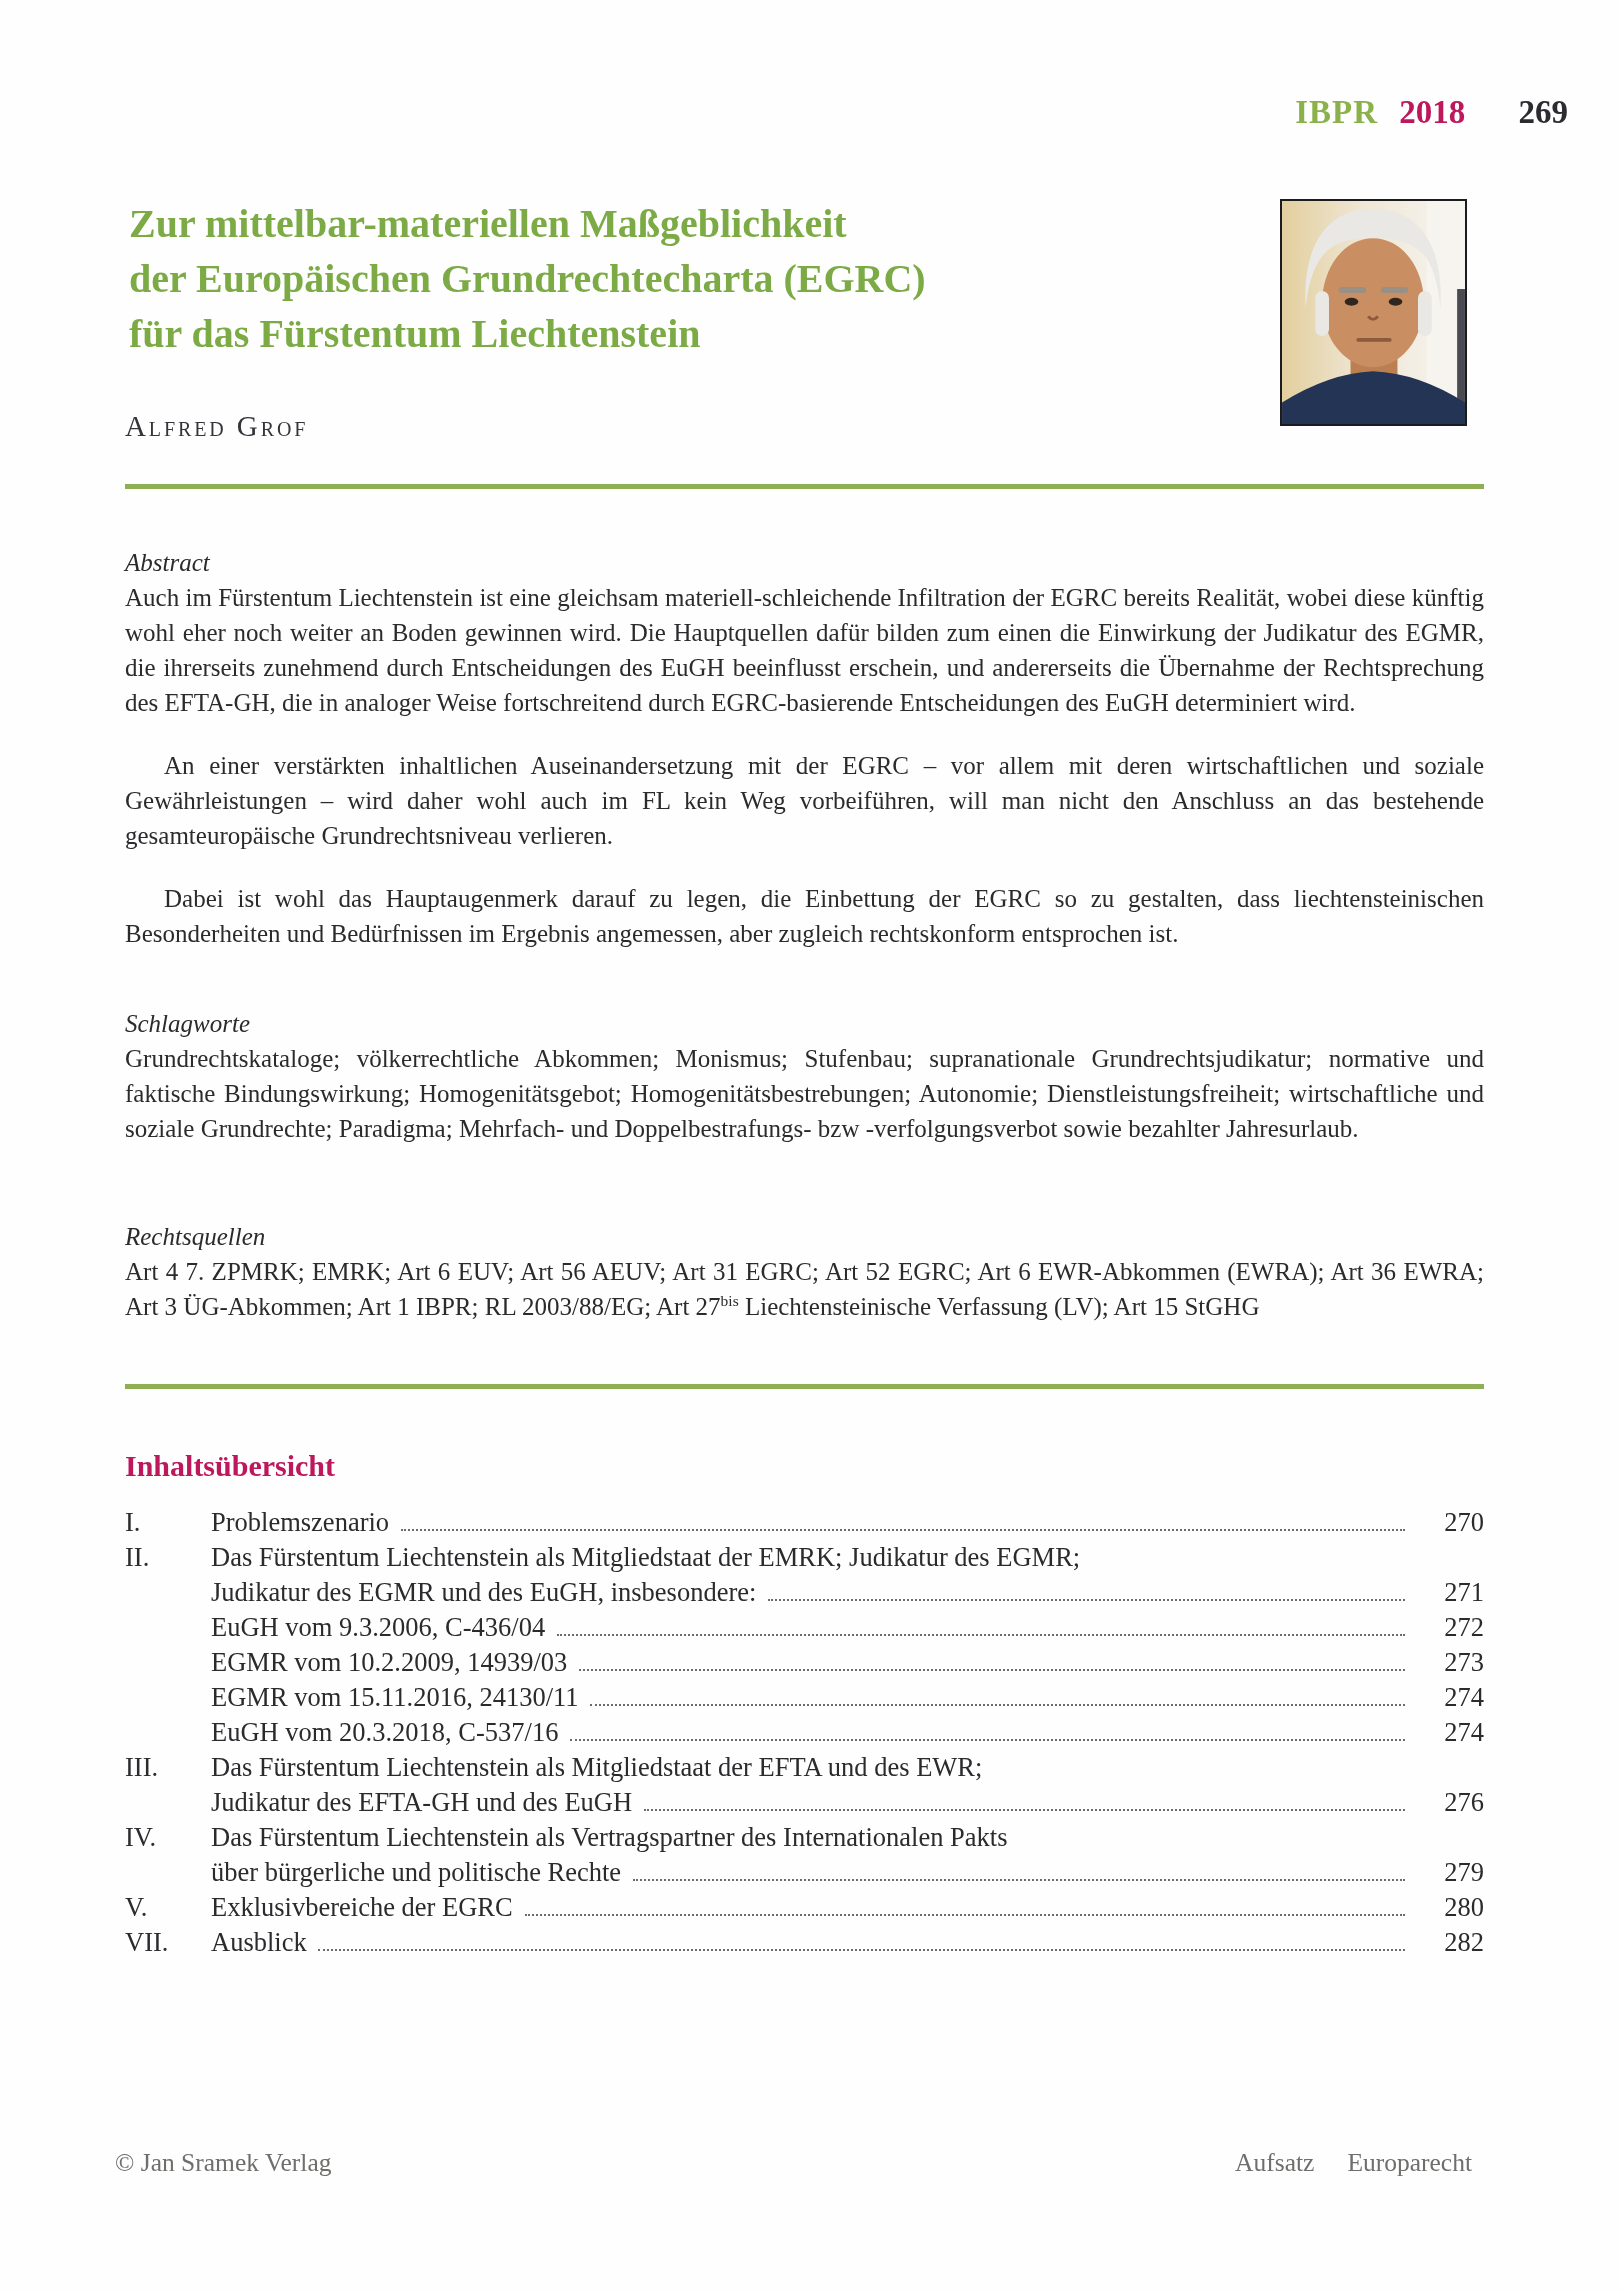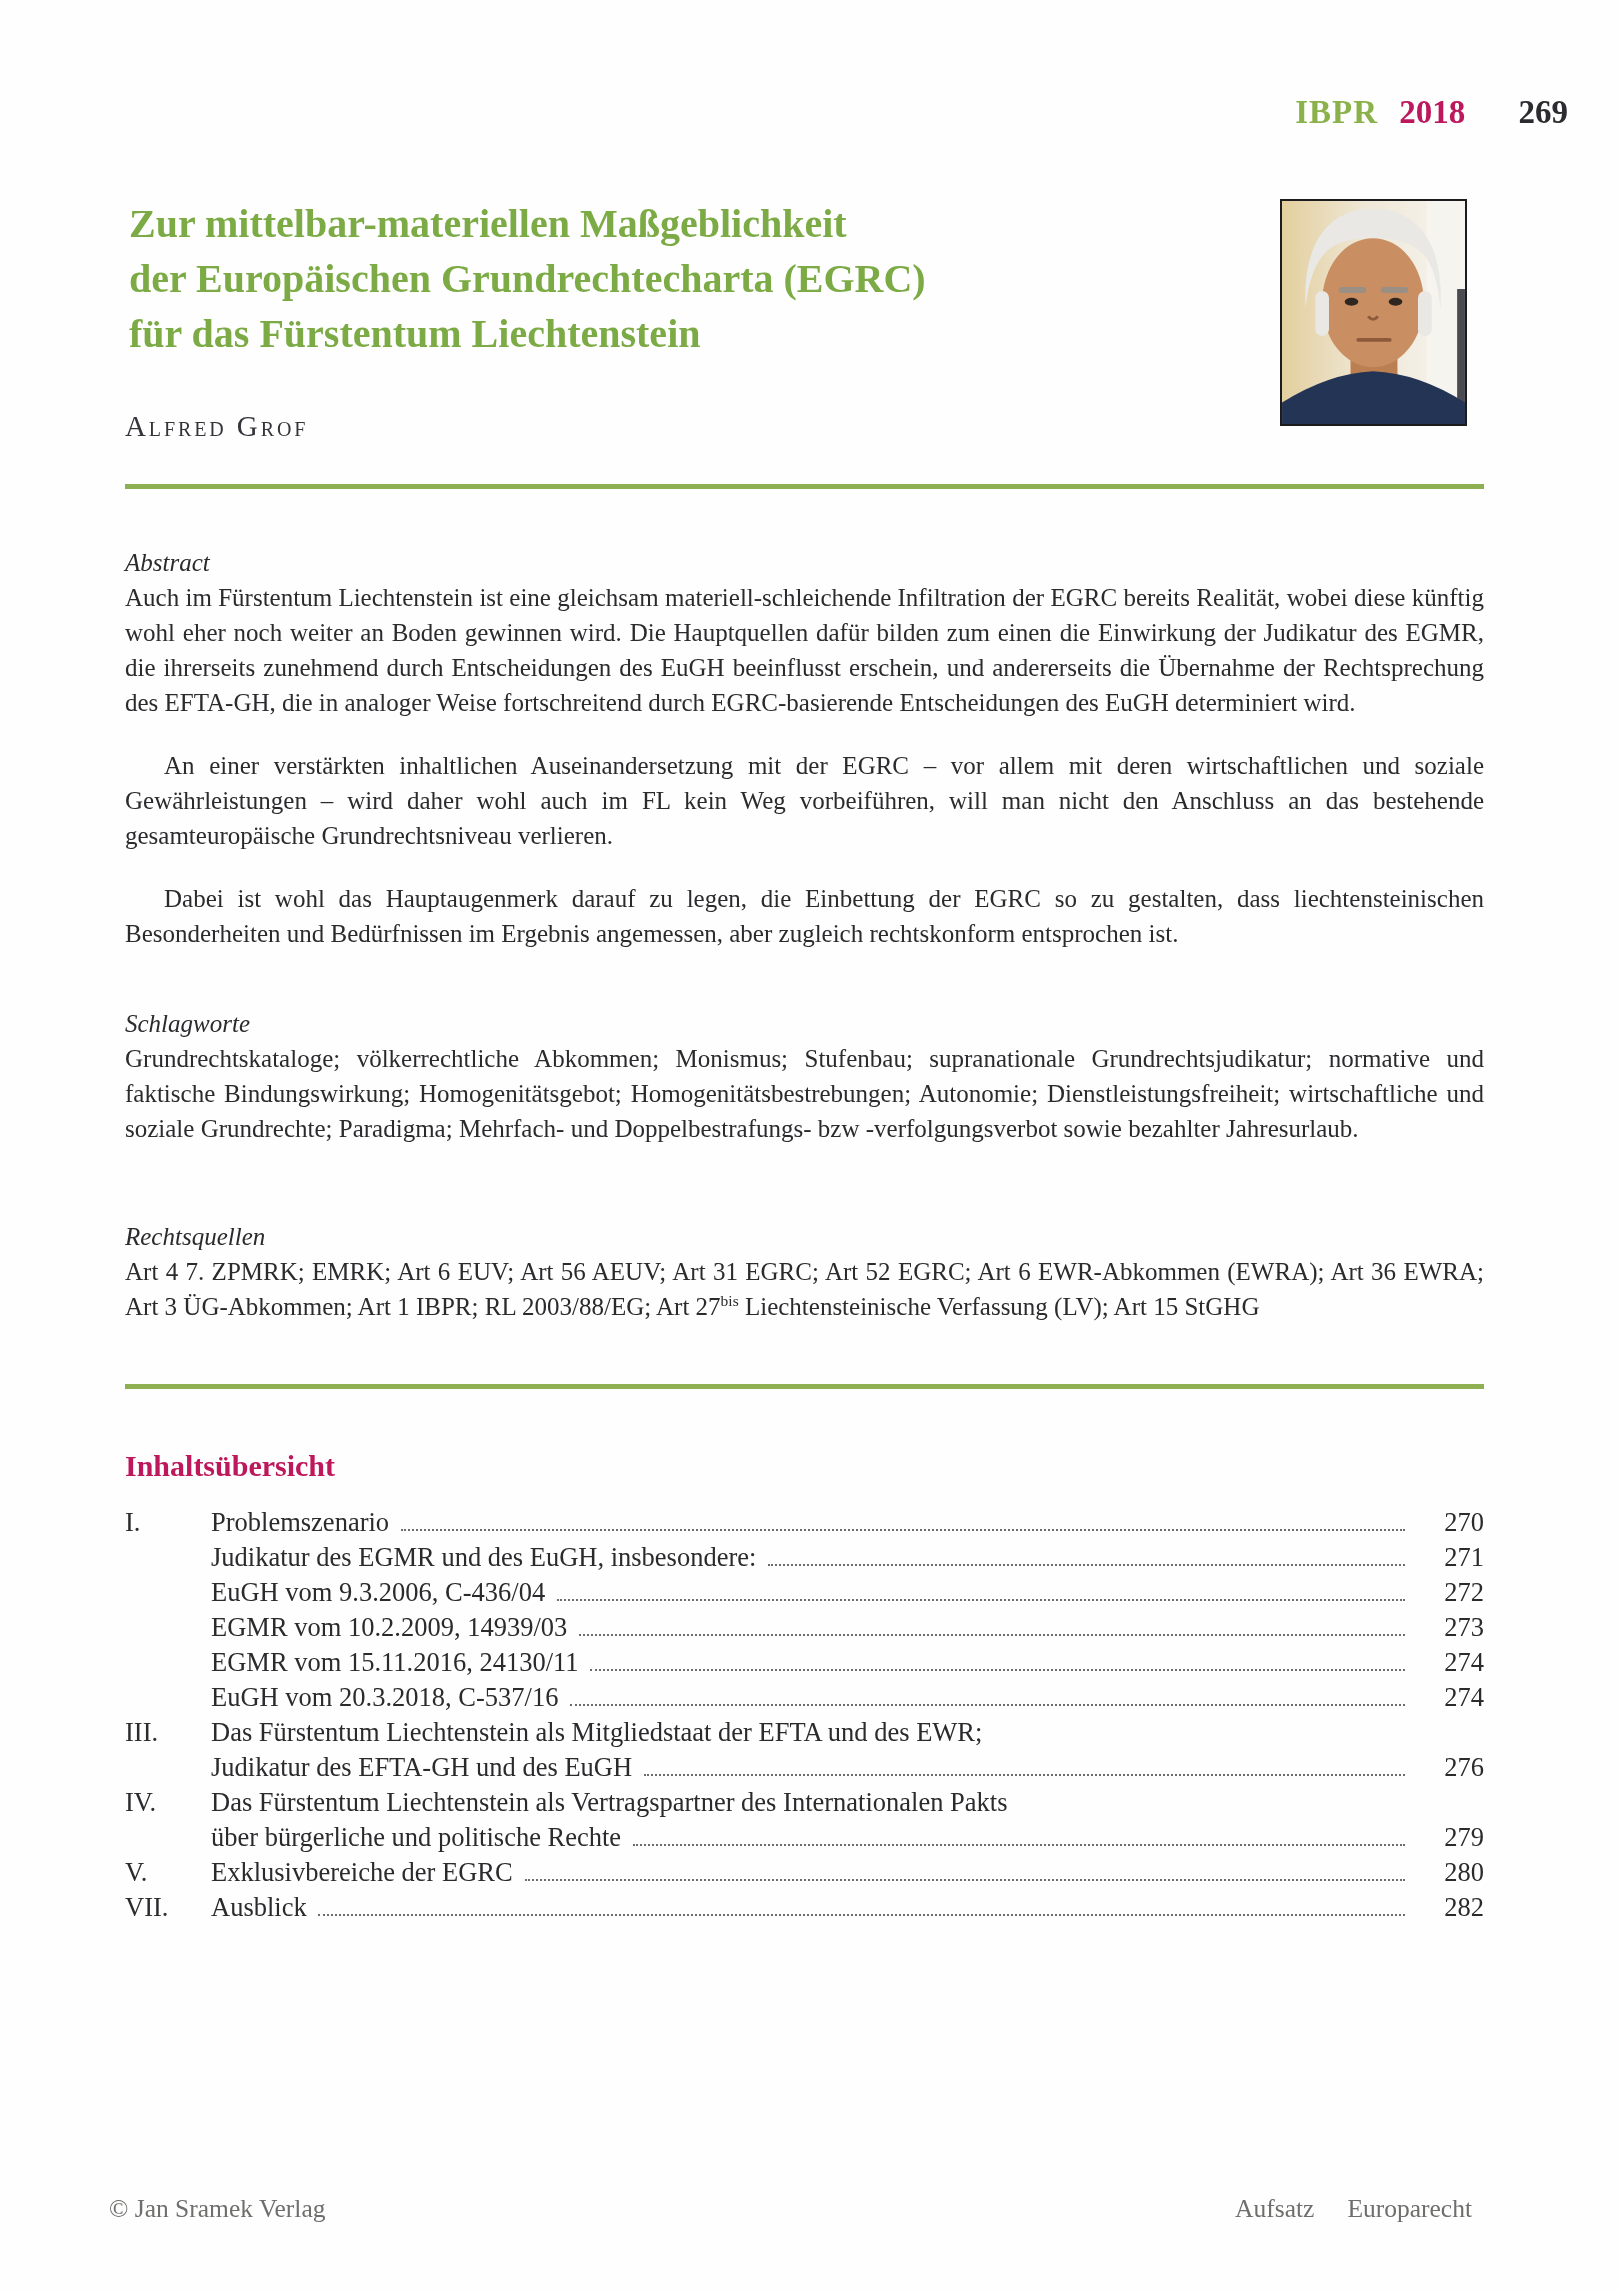--- a/index.html
+++ b/index.html
@@ -36,22 +36,22 @@
   
   .toc-head{top:1449px;left:125px;font-size:30px;font-weight:bold;color:#be185d;}
   .toc{top:1507px;left:125px;width:1359px;font-size:26.5px;}
   .toc-row{display:flex;align-items:baseline;height:35px;}
   .toc-num{flex:0 0 86px;}
   .toc-text{white-space:nowrap;}
   .leader{flex:1 1 auto;border-bottom:2px dotted #6b6b6b;margin:0 9.8px 6.9px 11.8px;min-width:0;}
   .toc-page{flex:0 0 69px;text-align:right;}
   .toc-row.no-page .leader,.toc-row.no-page .toc-page{visibility:hidden;}
   
-  .footer{top:2148px;left:109px;right:149px;display:flex;justify-content:space-between;
-          font-size:25.5px;color:#6e6e6c;margin-top:46px;}
+  .footer{top:2148px;left:115px;right:149px;display:flex;justify-content:space-between;
+          font-size:25.5px;color:#6e6e6c;}
   .foot-right span{margin-left:33px;}
 </style>
 </head>
 <body>
 
 <div class="abs folio">
   <span class="journal">IBPR</span>
   <span class="year">2018</span>
   <span class="pageno">269</span>
 </div>
@@ -115,20 +115,26 @@
 <div class="abs toc-head">Inhaltsübersicht</div>
 <div class="abs toc">
 
     <div class="toc-row">
       <span class="toc-num">I.</span>
       <span class="toc-text">Problemszenario</span>
       <span class="leader"></span>
       <span class="toc-page">270</span>
     </div>
 
+    <div class="toc-row no-page">
+      <span class="toc-num">II.</span>
+      <span class="toc-text">Das Fürstentum Liechtenstein als Mitgliedstaat der EMRK; Judikatur des EGMR;</span>
+      <span class="leader"></span>
+      <span class="toc-page"></span>
+    </div>
 
     <div class="toc-row">
       <span class="toc-num"></span>
       <span class="toc-text">Judikatur des EGMR und des EuGH, insbesondere:</span>
       <span class="leader"></span>
       <span class="toc-page">271</span>
     </div>
 
     <div class="toc-row">
       <span class="toc-num"></span>

